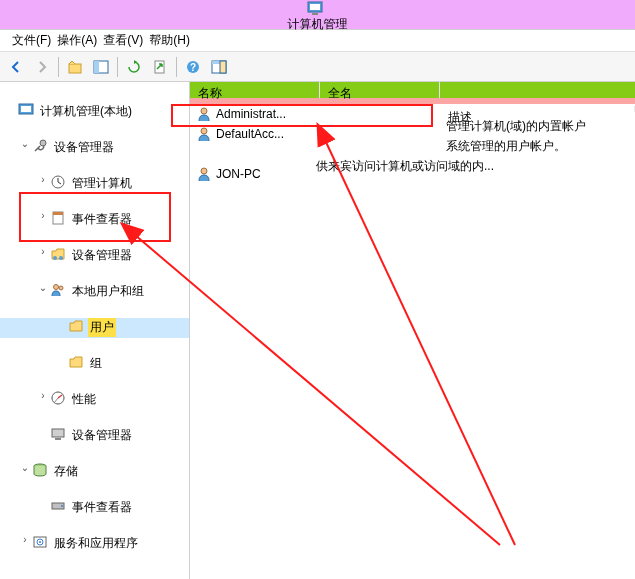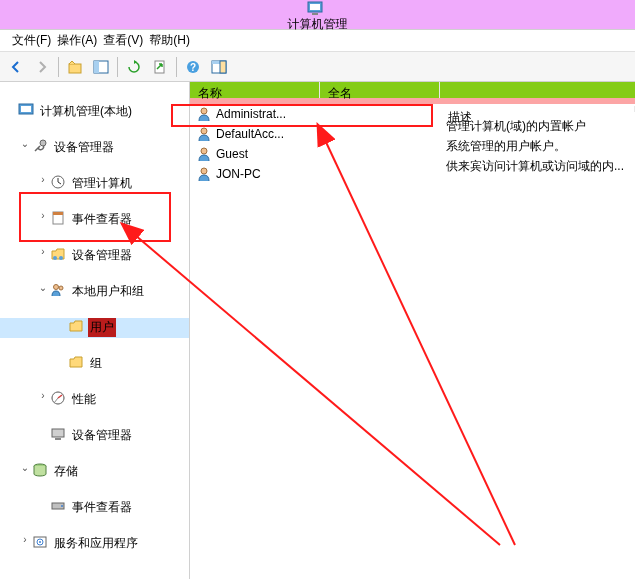--- a/index.html
+++ b/index.html
@@ -18,21 +18,21 @@
 
 .content { display: flex; height: calc(100% - 82px); }
 .tree-pane { width: 190px; border-right: 1px solid #d0d0d0; overflow: auto; padding-top: 4px; }
 .list-pane { flex: 1; overflow: auto; position: relative; }
 
 .tree-row { display: flex; align-items: flex-start; height: 20px; padding-left: 4px; white-space: nowrap; cursor: default; margin-top: 16px; }
 .tree-row .twisty { width: 14px; text-align: center; color: #555; font-size: 10px; }
 .tree-row .ticon { width: 16px; height: 16px; margin-right: 4px; flex-shrink: 0; }
 .tree-row.selected { background: #cce8ff; }
 .tree-row .label { padding: 1px 2px; }
-.tree-row.selected .label { background: #b91c1c; }
+.tree-row.selected .label { background: #fde047; }
 
 .indent-0 { padding-left: 4px; }
 .indent-1 { padding-left: 18px; }
 .indent-2 { padding-left: 36px; }
 .indent-3 { padding-left: 54px; }
 
 .list-header { display: flex; height: 22px; border-bottom: 6px solid #fca5a5; background: #84cc16; }
 .list-header-cell { padding: 3px 8px; border-right: 1px solid #e8e8e8; font-size: 12px; }
 .list-row { display: flex; align-items: center; height: 20px; cursor: default; }
 .list-row .cell { padding: 0 6px; display: flex; align-items: center; overflow: hidden; text-overflow: ellipsis; white-space: nowrap; }
@@ -286,29 +286,20 @@
                 <circle cx="8" cy="5" r="3" fill="#f0c090" stroke="#a07040"></circle>
                 <path d="M3 15 Q3 9 8 9 Q13 9 13 15" fill="#5aa0d8" stroke="#2a6aa0"></path>
               </svg>
             </span>
             <span>DefaultAcc...</span>
           </div>
           <div class="cell col-fullname"></div>
           <div class="cell col-desc">系统管理的用户帐户。</div>
         </div>
         <div class="list-row">
-          <div class="cell col-name">
-            <span class="uicon">
-              <svg width="16" height="16" viewBox="0 0 16 16">
-                <circle cx="8" cy="5" r="3" fill="#f0c090" stroke="#a07040"></circle>
-                <path d="M3 15 Q3 9 8 9 Q13 9 13 15" fill="#5aa0d8" stroke="#2a6aa0"></path>
-              </svg>
-            </span>
-            <span>Guest</span>
-          </div>
           <div class="cell col-fullname"></div>
           <div class="cell col-desc">供来宾访问计算机或访问域的内...</div>
         </div>
         <div class="list-row">
           <div class="cell col-name">
             <span class="uicon">
               <svg width="16" height="16" viewBox="0 0 16 16">
                 <circle cx="8" cy="5" r="3" fill="#f0c090" stroke="#a07040"></circle>
                 <path d="M3 15 Q3 9 8 9 Q13 9 13 15" fill="#5aa0d8" stroke="#2a6aa0"></path>
               </svg>

